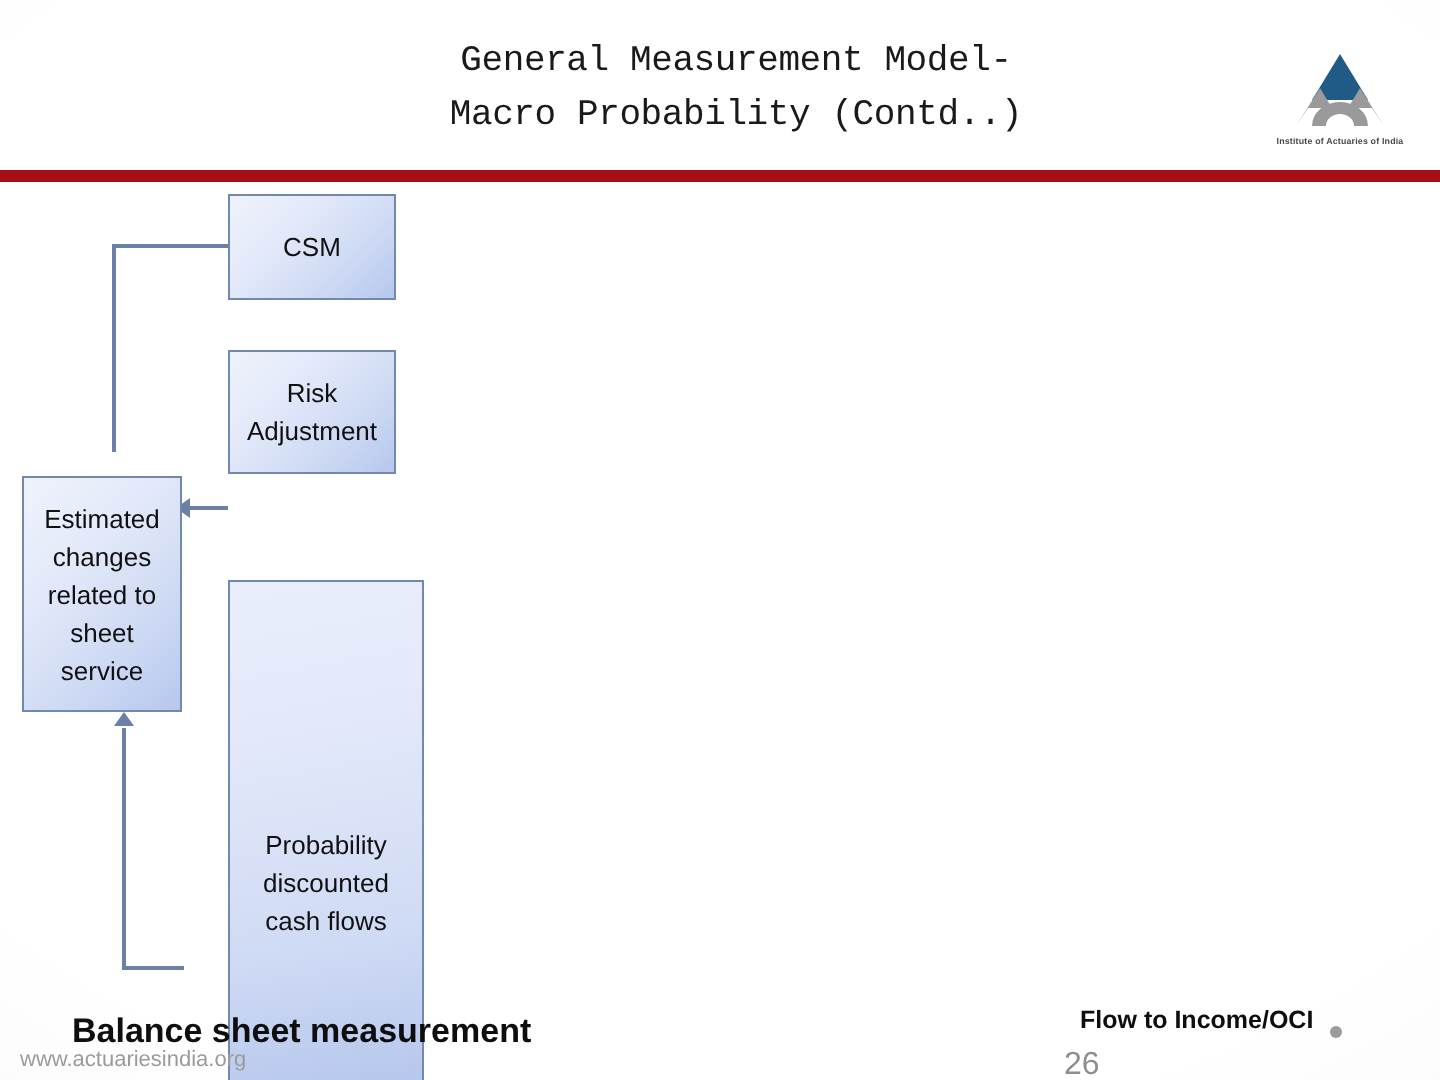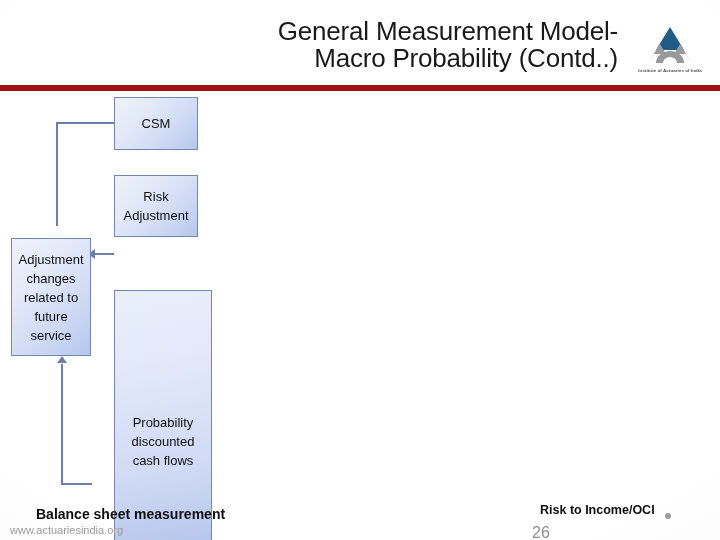--- a/index.html
+++ b/index.html
@@ -21,25 +21,26 @@
     background:
       radial-gradient(ellipse 120% 110% at 50% 45%, #ffffff 0%, #ffffff 55%, #fafafa 72%, #f1f1f1 88%, #e9e9e9 100%);
   }
 
   
   .title-block {
     position: absolute;
     left: 118px;
     top: 18px;
     width: 500px;
-    text-align: right;
-    font-size: 26px;
+    text-align: center;
+    font-size: 18px;
     line-height: 27px;
     color: #1a1a1a;
     letter-spacing: -0.2px;
+    font-family: Liberation Mono, monospace;
   }
   .title-line { display: block; white-space: nowrap; }
 
   
   .logo {
     position: absolute;
     left: 628px;
     top: 21px;
     width: 84px;
     height: 60px;
@@ -124,21 +125,21 @@
     border-left: 5px solid transparent;
     border-right: 5px solid transparent;
     border-bottom: 7px solid #6b7fa8;
   }
 
   
   .balance-label {
     position: absolute;
     left: 36px;
     top: 506px;
-    font-size: 14px;
+    font-size: 17px;
     font-weight: bold;
     color: #0e0e0e;
     white-space: nowrap;
   }
   .site-url {
     position: absolute;
     left: 10px;
     top: 524px;
     font-size: 11px;
     color: #9b9b9b;
@@ -212,27 +213,27 @@
 
   <div class="box box-csm">
     <span class="label">CSM</span>
   </div>
 
   <div class="box box-risk">
     <span class="label">Risk Adjustment</span>
   </div>
 
   <div class="box box-est">
-    <span class="label">Adjustment changes related to future service</span>
+    <span class="label">Estimated changes related to sheet service</span>
   </div>
 
   <div class="box box-cash">
     <span class="label">Probability discounted cash flows</span>
   </div>
 
   <div class="balance-label">Balance sheet measurement</div>
   <div class="site-url">www.actuariesindia.org</div>
-  <div class="flow-label">Risk to Income/OCI</div>
+  <div class="flow-label">Flow to Income/OCI</div>
   <div class="flow-dot"></div>
   <div class="source-label">Source: PWC, March 2, 2017</div>
   <div class="page-number">26</div>
 
 </div>
 
 </body></html>

